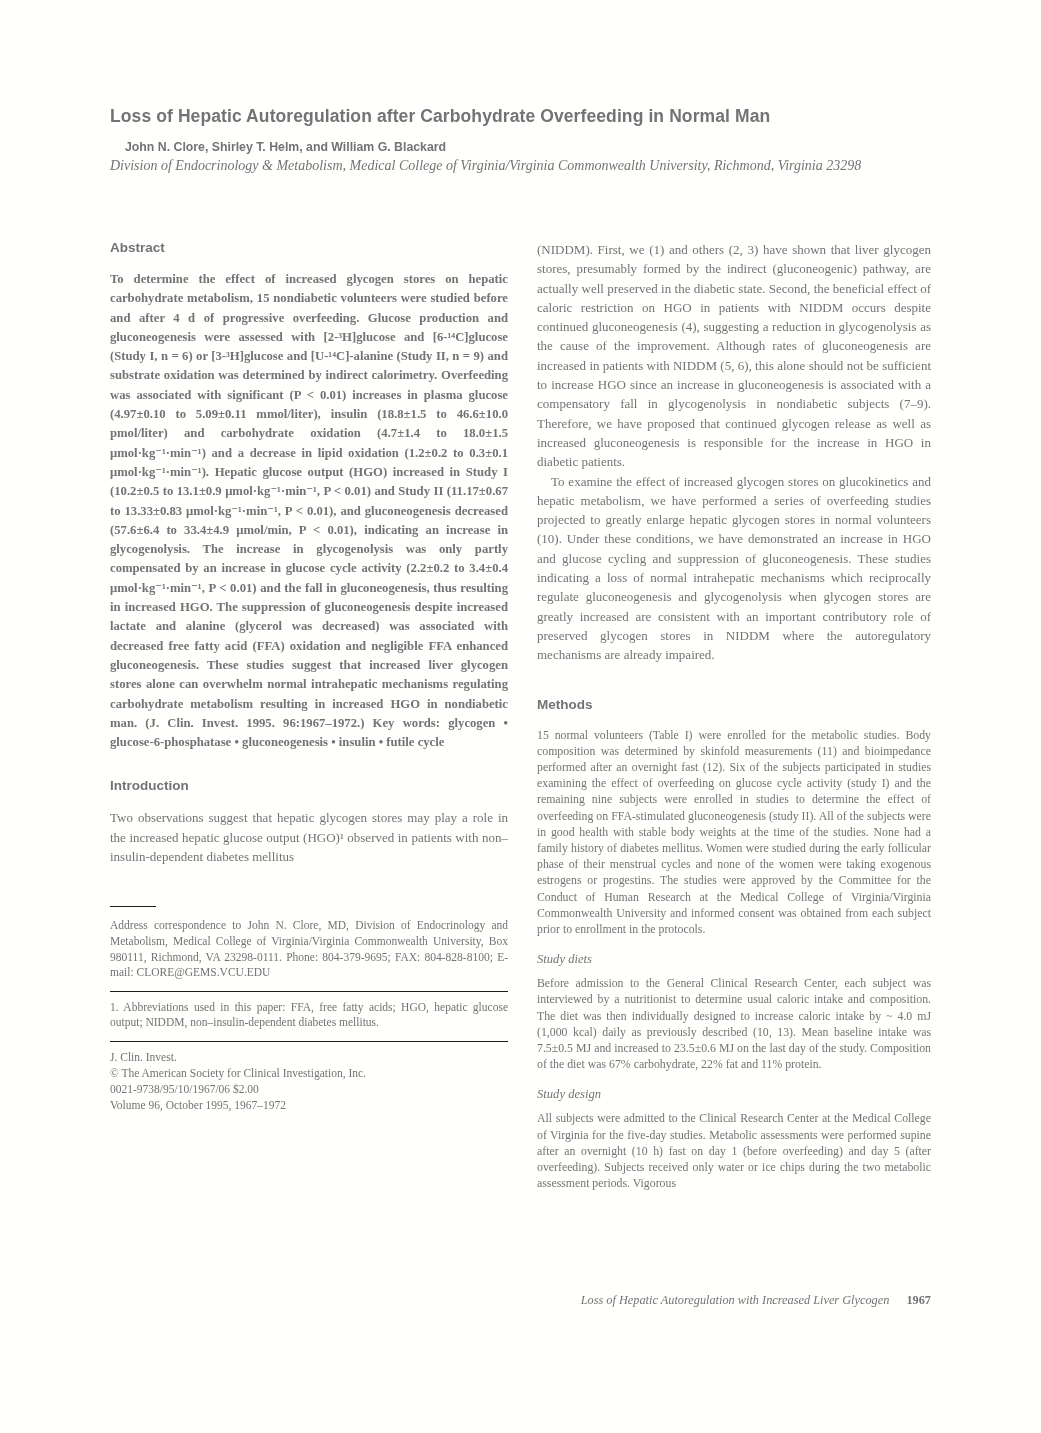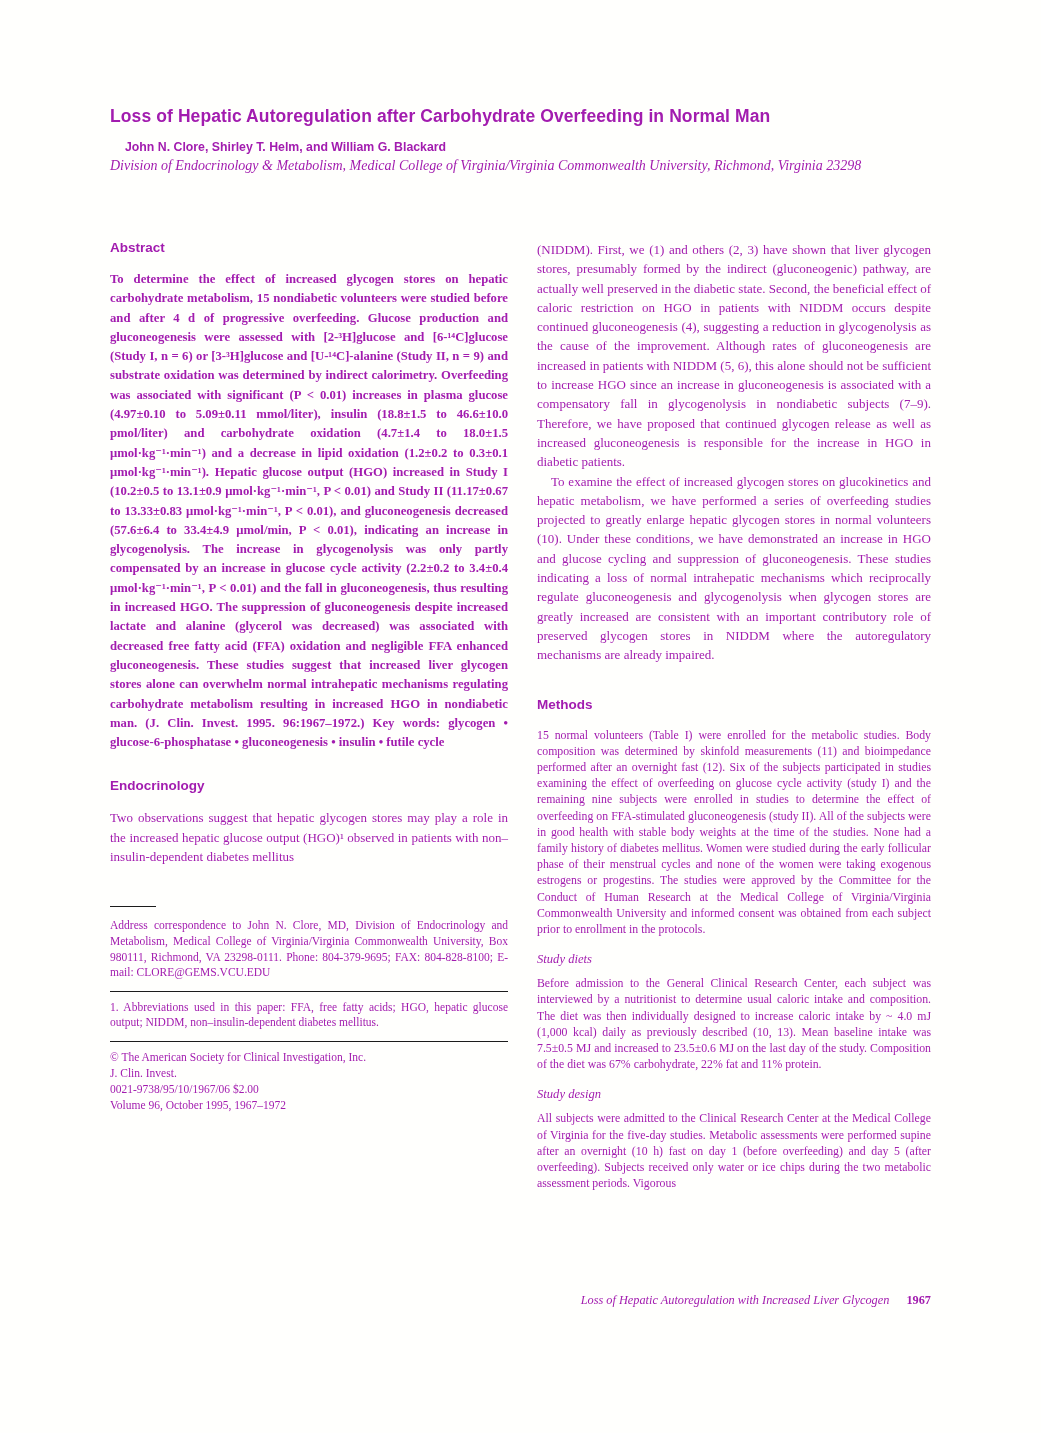--- a/index.html
+++ b/index.html
@@ -2,21 +2,21 @@
 <html><head>
 <meta charset="utf-8">
 <style>
   * { box-sizing: border-box; margin: 0; padding: 0; }
   html, body { background: #f4f4f2; }
   .page {
     position: relative;
     width: 1041px;
     height: 1433px;
     background: #fffffd;
-    color: #a21caf;
+    color: #737373;
     font-family: "Liberation Serif", "DejaVu Serif", serif;
     overflow: hidden;
     margin: 0 auto;
   }
   .header { position: absolute; left: 110px; top: 106px; width: 828px; }
   .title {
     font-family: "Liberation Sans", "DejaVu Sans", sans-serif;
     font-size: 17.5px; font-weight: 700; letter-spacing: 0.1px;
   }
   .authors {
@@ -69,33 +69,33 @@
   <header class="header">
     <h1 class="title">Loss of Hepatic Autoregulation after Carbohydrate Overfeeding in Normal Man</h1>
     <div class="authors">John N. Clore, Shirley T. Helm, and William G. Blackard</div>
     <div class="affiliation">Division of Endocrinology &amp; Metabolism, Medical College of Virginia/Virginia Commonwealth University, Richmond, Virginia 23298</div>
   </header>
 
   <section class="col col-left">
     <h2 class="section-heading">Abstract</h2>
     <p class="abstract-body">To determine the effect of increased glycogen stores on hepatic carbohydrate metabolism, 15 nondiabetic volunteers were studied before and after 4 d of progressive overfeeding. Glucose production and gluconeogenesis were assessed with [2-³H]glucose and [6-¹⁴C]glucose (Study I, n = 6) or [3-³H]glucose and [U-¹⁴C]-alanine (Study II, n = 9) and substrate oxidation was determined by indirect calorimetry. Overfeeding was associated with significant (P &lt; 0.01) increases in plasma glucose (4.97±0.10 to 5.09±0.11 mmol/liter), insulin (18.8±1.5 to 46.6±10.0 pmol/liter) and carbohydrate oxidation (4.7±1.4 to 18.0±1.5 μmol·kg⁻¹·min⁻¹) and a decrease in lipid oxidation (1.2±0.2 to 0.3±0.1 μmol·kg⁻¹·min⁻¹). Hepatic glucose output (HGO) increased in Study I (10.2±0.5 to 13.1±0.9 μmol·kg⁻¹·min⁻¹, P &lt; 0.01) and Study II (11.17±0.67 to 13.33±0.83 μmol·kg⁻¹·min⁻¹, P &lt; 0.01), and gluconeogenesis decreased (57.6±6.4 to 33.4±4.9 μmol/min, P &lt; 0.01), indicating an increase in glycogenolysis. The increase in glycogenolysis was only partly compensated by an increase in glucose cycle activity (2.2±0.2 to 3.4±0.4 μmol·kg⁻¹·min⁻¹, P &lt; 0.01) and the fall in gluconeogenesis, thus resulting in increased HGO. The suppression of gluconeogenesis despite increased lactate and alanine (glycerol was decreased) was associated with decreased free fatty acid (FFA) oxidation and negligible FFA enhanced gluconeogenesis. These studies suggest that increased liver glycogen stores alone can overwhelm normal intrahepatic mechanisms regulating carbohydrate metabolism resulting in increased HGO in nondiabetic man. (J. Clin. Invest. 1995. 96:1967–1972.) Key words: glycogen • glucose-6-phosphatase • gluconeogenesis • insulin • futile cycle</p>
 
-    <h2 class="section-heading intro-heading">Endocrinology</h2>
+    <h2 class="section-heading intro-heading">Introduction</h2>
     <p class="body-text">Two observations suggest that hepatic glycogen stores may play a role in the increased hepatic glucose output (HGO)¹ observed in patients with non–insulin-dependent diabetes mellitus</p>
 
     <div class="fn-rule-short"></div>
     <p class="footnote">Address correspondence to John N. Clore, MD, Division of Endocrinology and Metabolism, Medical College of Virginia/Virginia Commonwealth University, Box 980111, Richmond, VA 23298-0111. Phone: 804-379-9695; FAX: 804-828-8100; E-mail: CLORE@GEMS.VCU.EDU</p>
 
     <div class="fn-rule-full"></div>
     <p class="footnote">1. Abbreviations used in this paper: FFA, free fatty acids; HGO, hepatic glucose output; NIDDM, non–insulin-dependent diabetes mellitus.</p>
 
     <div class="fn-rule-full"></div>
     <div class="footnote journal">
+      <div>J. Clin. Invest.</div>
       <div>© The American Society for Clinical Investigation, Inc.</div>
-      <div>J. Clin. Invest.</div>
       <div>0021-9738/95/10/1967/06 $2.00</div>
       <div>Volume 96, October 1995, 1967–1972</div>
     </div>
   </section>
 
   <section class="col col-right">
     <p class="body-text">(NIDDM). First, we (1) and others (2, 3) have shown that liver glycogen stores, presumably formed by the indirect (gluconeogenic) pathway, are actually well preserved in the diabetic state. Second, the beneficial effect of caloric restriction on HGO in patients with NIDDM occurs despite continued gluconeogenesis (4), suggesting a reduction in glycogenolysis as the cause of the improvement. Although rates of gluconeogenesis are increased in patients with NIDDM (5, 6), this alone should not be sufficient to increase HGO since an increase in gluconeogenesis is associated with a compensatory fall in glycogenolysis in nondiabetic subjects (7–9). Therefore, we have proposed that continued glycogen release as well as increased gluconeogenesis is responsible for the increase in HGO in diabetic patients.</p>
     <p class="body-text indent">To examine the effect of increased glycogen stores on glucokinetics and hepatic metabolism, we have performed a series of overfeeding studies projected to greatly enlarge hepatic glycogen stores in normal volunteers (10). Under these conditions, we have demonstrated an increase in HGO and glucose cycling and suppression of gluconeogenesis. These studies indicating a loss of normal intrahepatic mechanisms which reciprocally regulate gluconeogenesis and glycogenolysis when glycogen stores are greatly increased are consistent with an important contributory role of preserved glycogen stores in NIDDM where the autoregulatory mechanisms are already impaired.</p>
 
     <h2 class="section-heading methods-heading">Methods</h2>

